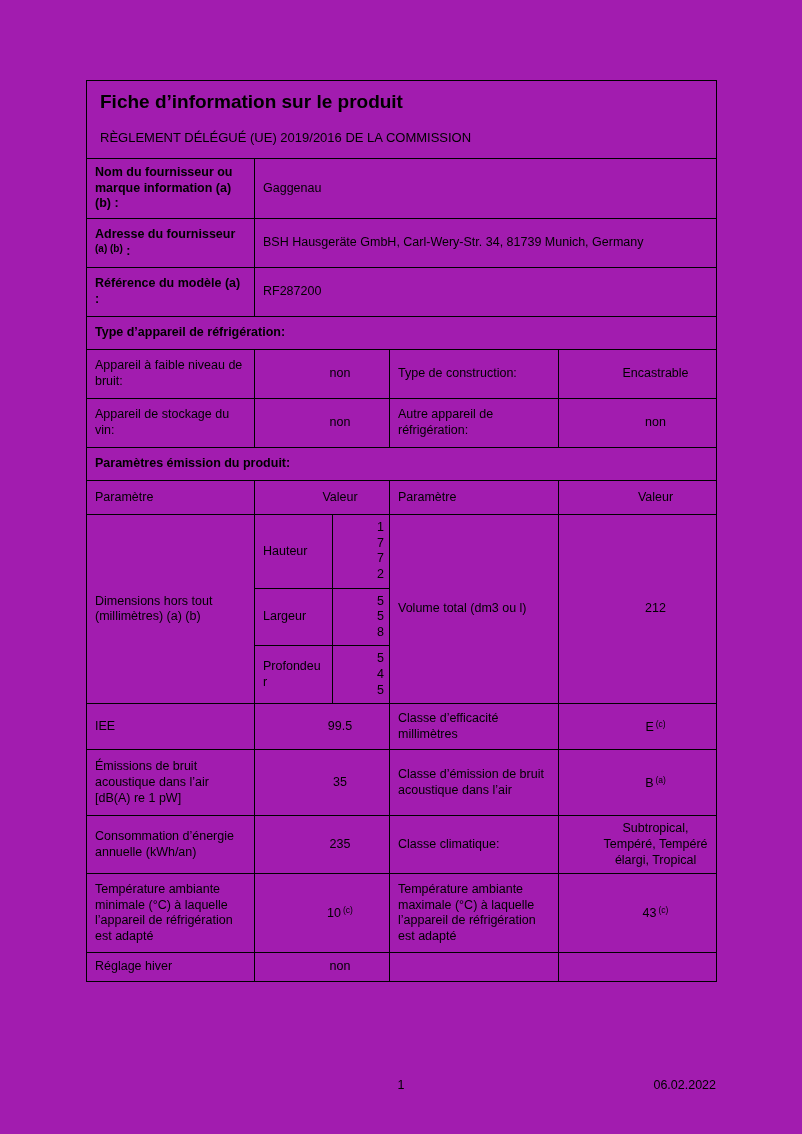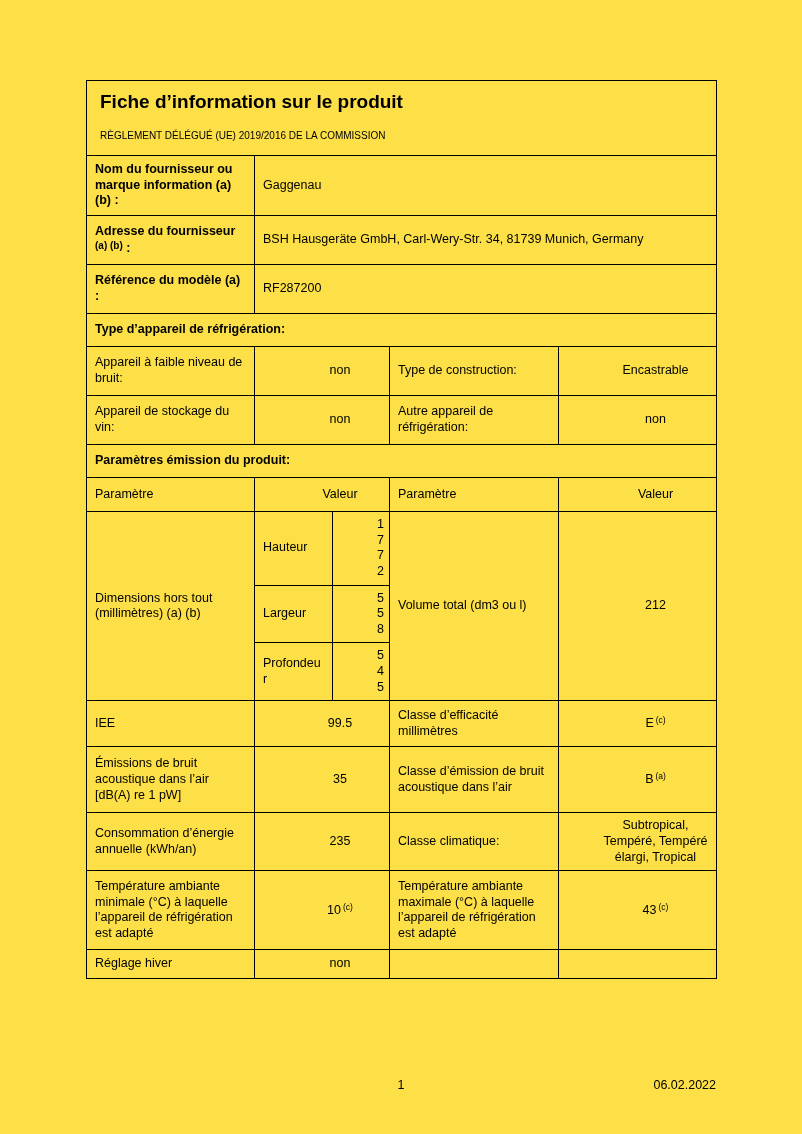--- a/index.html
+++ b/index.html
@@ -3,42 +3,42 @@
 <meta charset="utf-8">
 <style>
   * { margin: 0; padding: 0; box-sizing: border-box; }
   html, body { background: #ffffff; }
   body {
     width: 802px; height: 1134px;
     position: relative;
     font-family: "Liberation Sans", sans-serif;
     color: #000;
   }
-  .page { position: absolute; inset: 0; background: #fde047; }
+  .page { position: absolute; inset: 0; background: #a21caf; }
 
   table.sheet {
     position: absolute;
     left: 86px; top: 80px;
     width: 630px;
     border-collapse: collapse;
     table-layout: fixed;
   }
   td {
     border: 1px solid #000;
     font-size: 12.5px;
     line-height: 1.25;
     padding: 5px 8px;
     vertical-align: middle;
     word-wrap: break-word;
   }
   .b { font-weight: bold; }
   .center { text-align: center; padding-left: 44px; }
   .title-cell { padding: 10px 13px 12px 13px; vertical-align: top; }
   .doc-title { font-size: 19px; font-weight: bold; margin: 0 0 17px 0; line-height: 1.15; }
-  .doc-subtitle { font-size: 10px; }
+  .doc-subtitle { font-size: 13px; }
   .section-row td { font-weight: bold; }
   .sup { font-size: 8.5px; vertical-align: 4px; margin-left: 2px; }
   .sup-lbl { font-size: 10px; vertical-align: 3px; font-weight: bold; }
 
   .footer-page {
     position: absolute; top: 1078px; left: 0; width: 802px;
     text-align: center; font-size: 12.5px;
   }
   .footer-date {
     position: absolute; top: 1078px; right: 86px;

